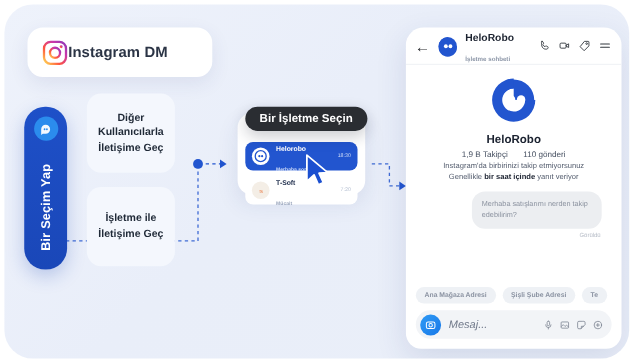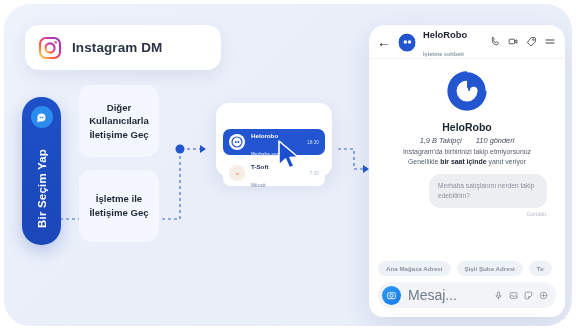--- a/index.html
+++ b/index.html
@@ -20,24 +20,24 @@
     left: 4px; top: 4px;
     width: 568px; height: 322px;
     border-radius: 26px;
     background: linear-gradient(135deg,#eef2fb 0%,#e9eef9 45%,#eaeff9 100%);
     overflow: hidden;
   }
 
   
   .ig-card {
     position: absolute; left: 21px; top: 21px;
-    width: 196px; height: 45px;
+    width: 168px; height: 45px;
     background: #fff; border-radius: 14px;
     box-shadow: 0 6px 18px rgba(40,60,120,.09);
-    display: flex; align-items: center; gap: 10px;
+    display: flex; align-items: center; 
     padding-left: 13px;
   }
   .ig-glyph { width: 24px; height: 24px; flex: 0 0 24px; }
   .ig-label { font-size: 13.5px; font-weight: 700; color: #2b3445; letter-spacing:.1px;}
 
   
   .vtab {
     position: absolute; left: 18px; top: 93px;
     width: 39px; height: 148px;
     background: linear-gradient(180deg,#1e50c8 0%,#1a47b8 100%);
@@ -128,21 +128,21 @@
   .back { font-size: 14px; color:#1d1f24; line-height:1; }
   .ph-ava { width: 20px; height:20px; flex:0 0 20px; }
   .ph-name { font-size: 9.4px; font-weight: 800; color:#1c2330; }
   .ph-sub  { font-size: 5.6px; font-weight:600; color:#8d97a8; filter: blur(.35px); margin-top:.5px;}
   .ph-icons { margin-left:auto; display:flex; align-items:center; gap: 7px; }
 
   .ph-body { flex:1; position: relative; padding: 7px 10px 0; overflow:hidden; }
   .big-ava { width: 46px; height:46px; margin: 2px auto 0; display:block; }
   .prof-name { text-align:center; font-size: 10.5px; font-weight: 800; color:#1b2230; margin-top: 7px; }
   .prof-stats { text-align:center; font-size: 7.4px; color:#454f60; margin-top: 3px; }
-  .prof-stats span { margin: 0 6px; font-style: italic; }
+  .prof-stats span { margin: 0 6px; }
   .prof-note { text-align:center; font-size: 6.9px; color:#545d6e; margin-top: 3px; }
   .prof-note b { color:#1b2230; }
   .prof-btn {
     display:block; margin: 8px auto 0;
     background:#eaf1fd; color:#1b2230;
     border:none; border-radius: 8px;
     font-size: 8.4px; font-weight: 800;
     padding: 6px 16px; cursor:pointer;
     font-family: "Liberation Sans", sans-serif;
   }
@@ -164,21 +164,21 @@
   .ph-input {
     margin: 0 9px 9px; height: 26px;
     background:#f2f4f7; border-radius: 14px;
     display:flex; align-items:center; gap: 7px; padding: 0 8px 0 4px;
   }
   .cam {
     width: 19px; height:19px; border-radius:50%;
     background: linear-gradient(135deg,#2f9bf5,#1878e8);
     display:flex; align-items:center; justify-content:center; flex:0 0 19px;
   }
-  .ph-placeholder { font-size: 14px; color:#70798a; flex:1; }
+  .ph-placeholder { font-size: 10px; color:#70798a; flex:1;font-style:italic; }
   .ph-tools { display:flex; align-items:center; gap: 6px; }
 </style>
 </head>
 <body>
 
 <div class="stage">
   <div class="canvas">
 
     <svg class="conn" viewBox="0 0 568 322">
       <path d="M56 215 H176 V145" fill="none" stroke="#2255cf" stroke-width="1.2" stroke-dasharray="3 3" opacity=".85"></path>
@@ -249,20 +249,21 @@
             </svg>
         </span>
         <span class="row-txt">
           <span class="row-title">T-Soft</span><br>
           <span class="row-sub">Mücait</span>
         </span>
         <span class="row-time">7:20</span>
       </div>
     </div>
 
+    <div class="tip">Bir İşletme Seçin</div>
 
     <svg class="cursor" viewBox="0 0 26 32">
       <path d="M3 2 L3 26 L9.5 20 L13.5 29 L18 27 L14 18.5 L22 18 Z" fill="#1b4fd0" stroke="#fff" stroke-width="1.6" stroke-linejoin="round"></path>
     </svg>
 
     <div class="phone">
       <div class="ph-head">
         <span class="back">←</span>
         <span class="ph-ava">
           <svg viewBox="0 0 24 24" width="20" height="20">

